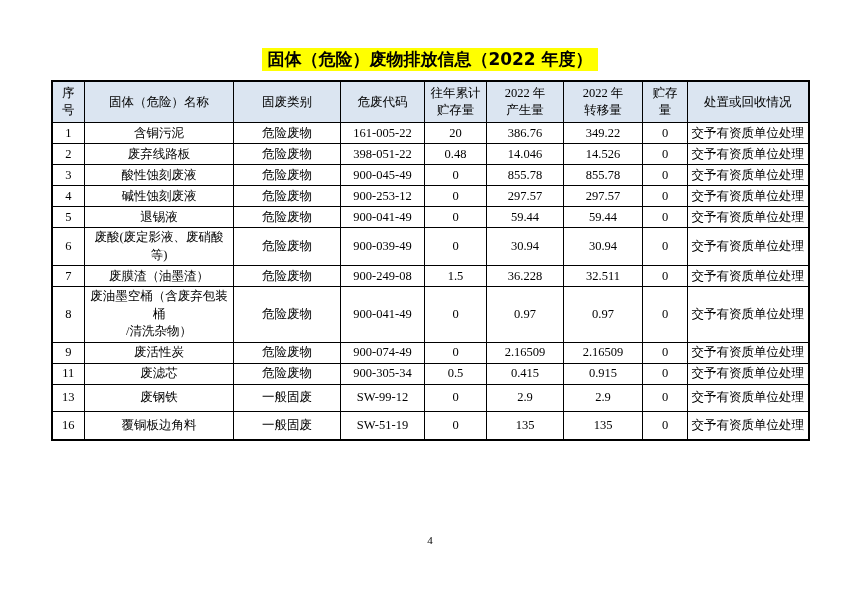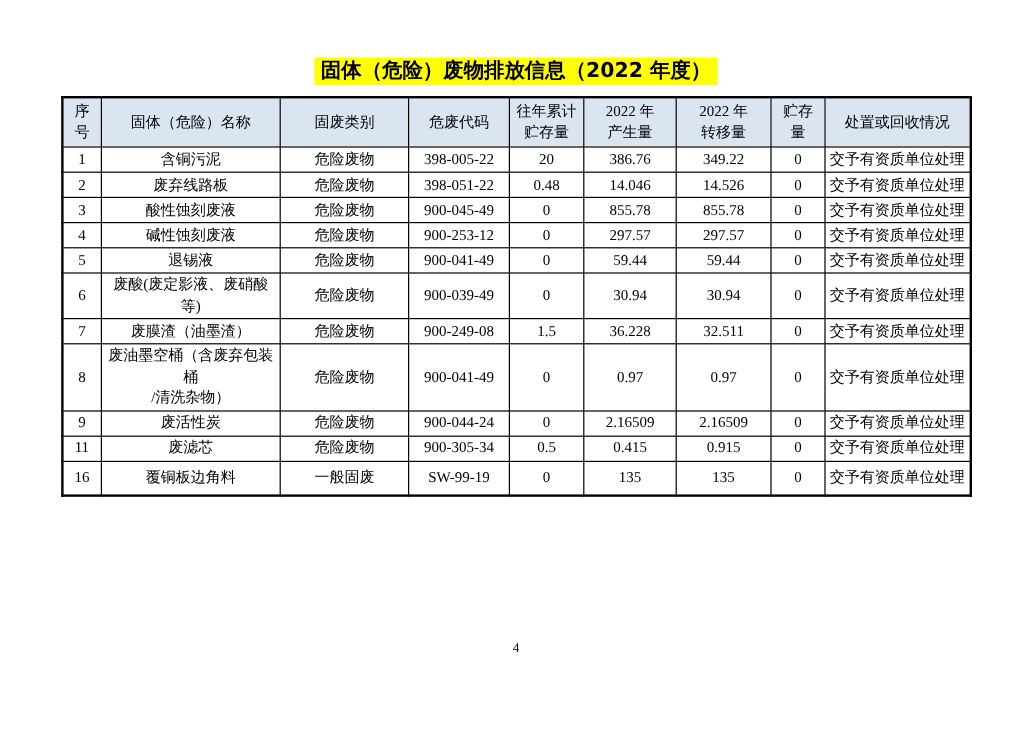--- a/index.html
+++ b/index.html
@@ -105,21 +105,21 @@
         <th>贮存
 量</th>
         <th>处置或回收情况</th>
       </tr>
     </thead>
     <tbody>
         <tr>
           <td>1</td>
           <td>含铜污泥</td>
           <td>危险废物</td>
-          <td>398-005-22</td>
+          <td>161-005-22</td>
           <td>20</td>
           <td>386.76</td>
           <td>349.22</td>
           <td>0</td>
           <td>交予有资质单位处理</td>
         </tr>
         <tr>
           <td>2</td>
           <td>废弃线路板</td>
           <td>危险废物</td>
@@ -194,43 +194,54 @@
           <td>0</td>
           <td>0.97</td>
           <td>0.97</td>
           <td>0</td>
           <td>交予有资质单位处理</td>
         </tr>
         <tr>
           <td>9</td>
           <td>废活性炭</td>
           <td>危险废物</td>
-          <td>900-044-24</td>
+          <td>900-074-49</td>
           <td>0</td>
           <td>2.16509</td>
           <td>2.16509</td>
           <td>0</td>
           <td>交予有资质单位处理</td>
         </tr>
         <tr>
           <td>11</td>
           <td>废滤芯</td>
           <td>危险废物</td>
           <td>900-305-34</td>
           <td>0.5</td>
           <td>0.415</td>
           <td>0.915</td>
           <td>0</td>
           <td>交予有资质单位处理</td>
         </tr>
         <tr class="tall">
+          <td>13</td>
+          <td>废钢铁</td>
+          <td>一般固废</td>
+          <td>SW-99-12</td>
+          <td>0</td>
+          <td>2.9</td>
+          <td>2.9</td>
+          <td>0</td>
+          <td>交予有资质单位处理</td>
+        </tr>
+        <tr class="tall">
           <td>16</td>
           <td>覆铜板边角料</td>
           <td>一般固废</td>
-          <td>SW-99-19</td>
+          <td>SW-51-19</td>
           <td>0</td>
           <td>135</td>
           <td>135</td>
           <td>0</td>
           <td>交予有资质单位处理</td>
         </tr>
       </tbody>
   </table>
 
   <div class="page-number">4</div>

